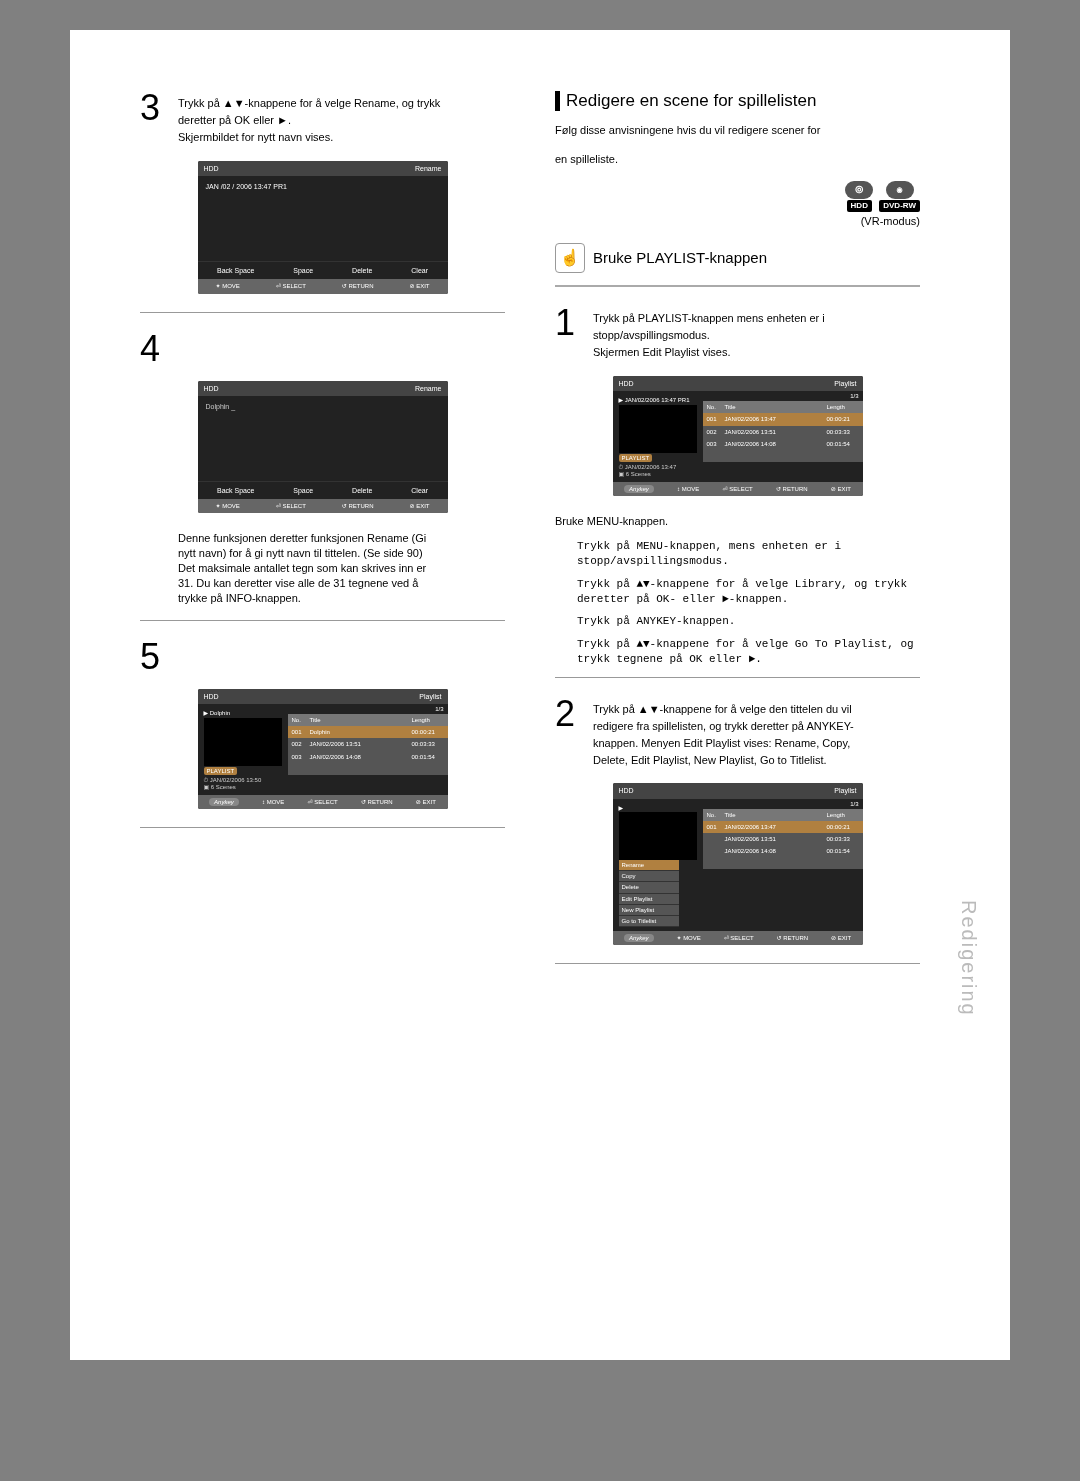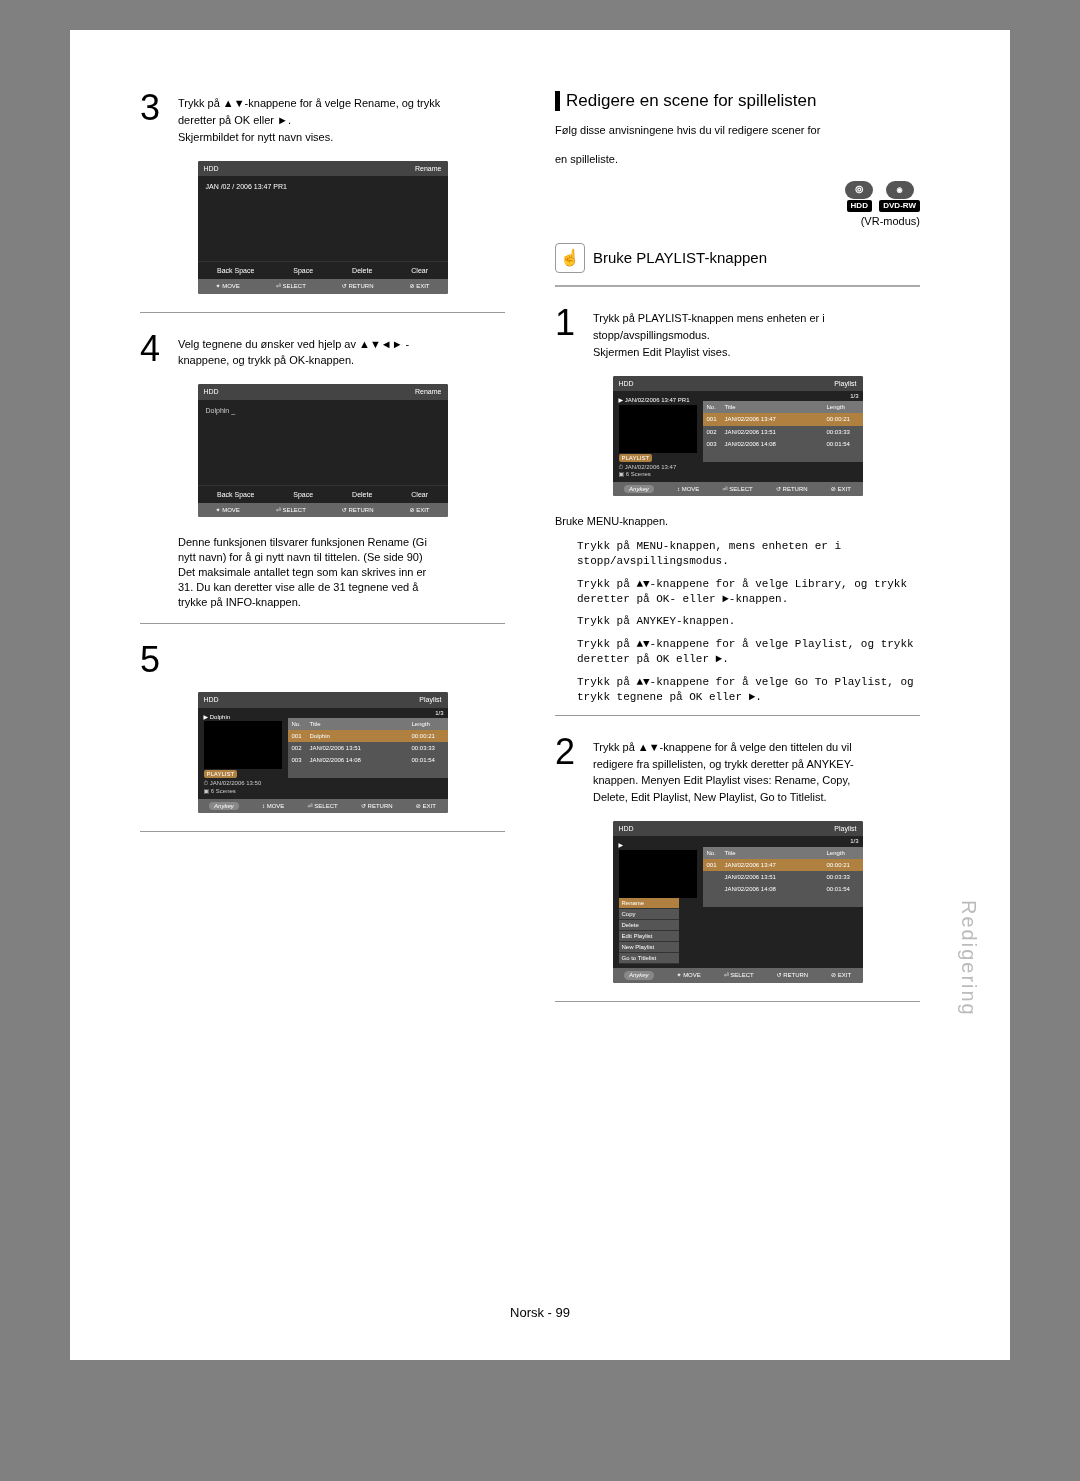--- a/index.html
+++ b/index.html
@@ -163,24 +163,20 @@
           <span>⏎ <span>SELECT</span></span>
           <span>↺ <span>RETURN</span></span>
           <span>⊘ <span>EXIT</span></span>
         </div>
       </div>
 
       <div class="hr"></div>
 
       <div class="step">
         <div class="step-num">4</div>
-        <div class="step-body">
-          <p>Velg tegnene du ønsker ved hjelp av ▲▼◄► -</p>
-          <p>knappene, og trykk på OK-knappen.</p>
-        </div>
       </div>
 
       <div class="osd">
         <div class="osd-hdr">
           <span>HDD</span>
           <span>Rename</span>
         </div>
         <div class="osd-body">
           <span class="dolphin">Dolphin _</span>
         </div>
@@ -192,21 +188,21 @@
         </div>
         <div class="osd-ftr">
           <span>✦ <span>MOVE</span></span>
           <span>⏎ <span>SELECT</span></span>
           <span>↺ <span>RETURN</span></span>
           <span>⊘ <span>EXIT</span></span>
         </div>
       </div>
 
       <div style="padding-left:38px;margin-bottom:14px;">
-        <p>Denne funksjonen tilsvarer funksjonen Rename (Gi</p>
+        <p>Denne funksjonen deretter funksjonen Rename (Gi</p>
         <p>nytt navn) for å gi nytt navn til tittelen. (Se side 90)</p>
         <p>Det maksimale antallet tegn som kan skrives inn er</p>
         <p>31. Du kan deretter vise alle de 31 tegnene ved å</p>
         <p>trykke på INFO-knappen.</p>
       </div>
 
       <div class="hr"></div>
 
       <div class="step">
         <div class="step-num">5</div>
@@ -378,21 +374,20 @@
           <span>↺ <span>RETURN</span></span>
           <span>⊘ <span>EXIT</span></span>
         </div>
       </div>
 
       <p class="menu-title">Bruke MENU-knappen.</p>
       <div class="menu-list" style="padding-left:22px;">
         <p>Trykk på MENU-knappen, mens enheten er i stopp/avspillingsmodus.</p>
         <p>Trykk på ▲▼-knappene for å velge Library, og trykk deretter på OK- eller ►-knappen.</p>
         <p>Trykk på ANYKEY-knappen.</p>
-        <p>Trykk på ▲▼-knappene for å velge Playlist, og trykk deretter på OK eller ►.</p>
         <p>Trykk på ▲▼-knappene for å velge Go To Playlist, og trykk tegnene på OK eller ►.</p>
       </div>
 
       <div class="hr"></div>
 
       <div class="step">
         <div class="step-num">2</div>
         <div class="step-body">
           <p>Trykk på ▲▼-knappene for å velge den tittelen du vil</p>
           <p>redigere fra spillelisten, og trykk deretter på ANYKEY-</p>
@@ -468,14 +463,13 @@
           <span>↺ <span>RETURN</span></span>
           <span>⊘ <span>EXIT</span></span>
         </div>
       </div>
 
       <div class="hr"></div>
     </div>
   </div>
 
   <div class="sidebar-label">Redigering</div>
-  <div class="page-footer">Norsk - 99</div>
 </div>
 
 </body></html>

